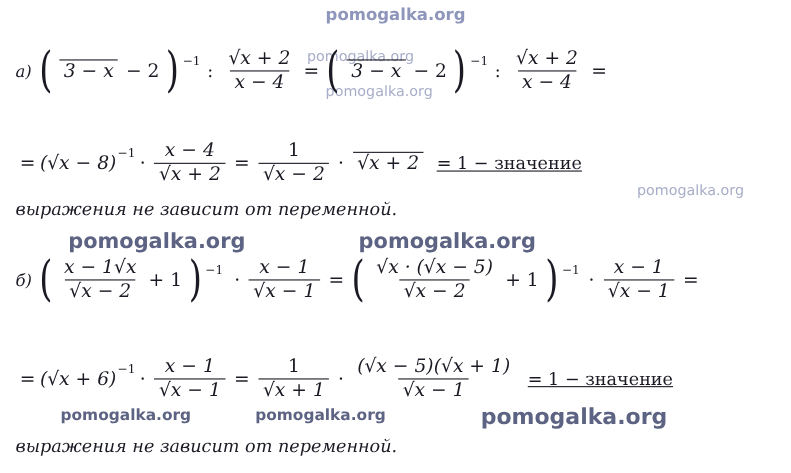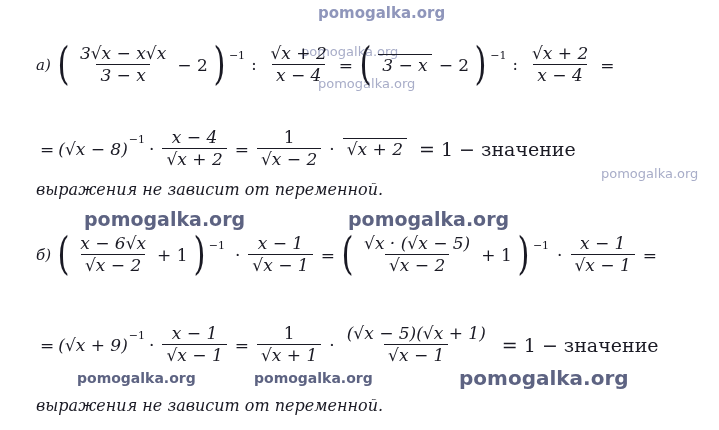--- a/index.html
+++ b/index.html
@@ -12,21 +12,20 @@
     background: #ffffff;
     font-family: "DejaVu Serif", serif;
     color: #1a1a24;
     position: relative;
     overflow: hidden;
   }
   .page {
     position: relative;
     width: 602px;
     height: 430px;
-    margin-left: 22px;
   }
   
   .wm {
     position: absolute;
     font-family: "DejaVu Sans", sans-serif;
     color: #9aa0c0;
     white-space: nowrap;
     pointer-events: none;
     user-select: none;
   }
@@ -79,21 +78,21 @@
 
   .sup {
     font-size: 11px;
     vertical-align: super;
     position: relative;
     top: -9px;
     margin-left: 1px;
   }
 
   .ratio { margin: 0 6px; font-size: 16px; }
-  .txt { font-size: 19px; }
+  .txt { font-size: 16px; text-decoration: underline; }
 </style>
 </head>
 <body>
 
 <div class="page">
 
   <div class="wm wm-blue" style="left:296px; top:4px; font-size:15px;">pomogalka.org</div>
   <div class="wm wm-light" style="left:279px; top:44px; font-size:13px;">pomogalka.org</div>
   <div class="wm wm-light" style="left:296px; top:76px; font-size:13px;">pomogalka.org</div>
   <div class="wm wm-light" style="left:579px; top:166px; font-size:13px;">pomogalka.org</div>
@@ -102,21 +101,20 @@
   <div class="wm wm-strong" style="left:55px; top:370px; font-size:14px;">pomogalka.org</div>
   <div class="wm wm-strong" style="left:232px; top:370px; font-size:14px;">pomogalka.org</div>
   <div class="wm wm-strong" style="left:437px; top:366px; font-size:20px;">pomogalka.org</div>
 
   <div class="line" style="left:14px; top:44px;">
     <span class="lbl">a)</span>
 
     <span class="paren tall">
       <span class="pl">(</span>
       <span class="frac">
-        <span class="num it">3√x − x√x</span>
         <span class="den it">3 − x</span>
       </span>
       <span class="sp">− 2</span>
       <span class="pr">)</span>
     </span>
     <span class="sup">−1</span>
 
     <span class="ratio">:</span>
 
     <span class="frac">
@@ -176,21 +174,21 @@
   <div class="line" style="left:14px; top:180px; font-size:16px;">
     <span class="it">выражения  не зависит от переменной.</span>
   </div>
 
   <div class="line" style="left:14px; top:234px;">
     <span class="lbl">б)</span>
 
     <span class="paren tall">
       <span class="pl">(</span>
       <span class="frac">
-        <span class="num it">x − 6√x</span>
+        <span class="num it">x − 1√x</span>
         <span class="den it">√x − 2</span>
       </span>
       <span class="sp">+ 1</span>
       <span class="pr">)</span>
     </span>
     <span class="sup">−1</span>
 
     <span class="op" style="margin-left:10px;">·</span>
 
     <span class="frac">
@@ -216,21 +214,21 @@
     <span class="frac">
       <span class="num it">x − 1</span>
       <span class="den it">√x − 1</span>
     </span>
 
     <span class="op">=</span>
   </div>
 
   <div class="line" style="left:14px; top:324px;">
     <span class="op">=</span>
-    <span class="it">(√x + 9)</span>
+    <span class="it">(√x + 6)</span>
     <span class="sup">−1</span>
     <span class="op">·</span>
 
     <span class="frac">
       <span class="num it">x − 1</span>
       <span class="den it">√x − 1</span>
     </span>
 
     <span class="op">=</span>
 

